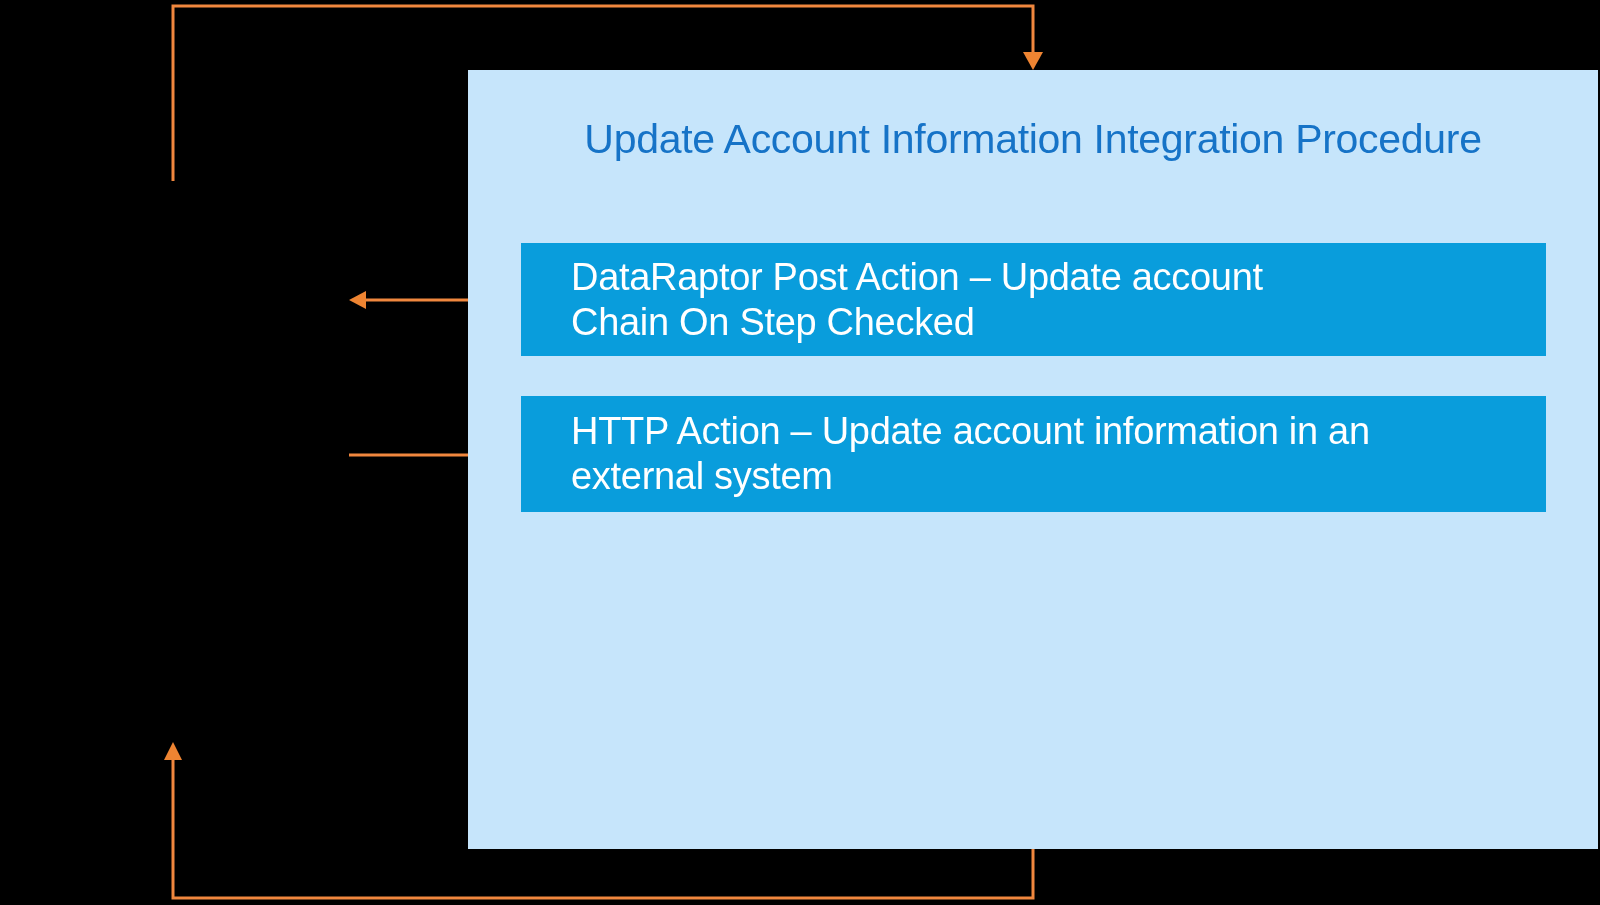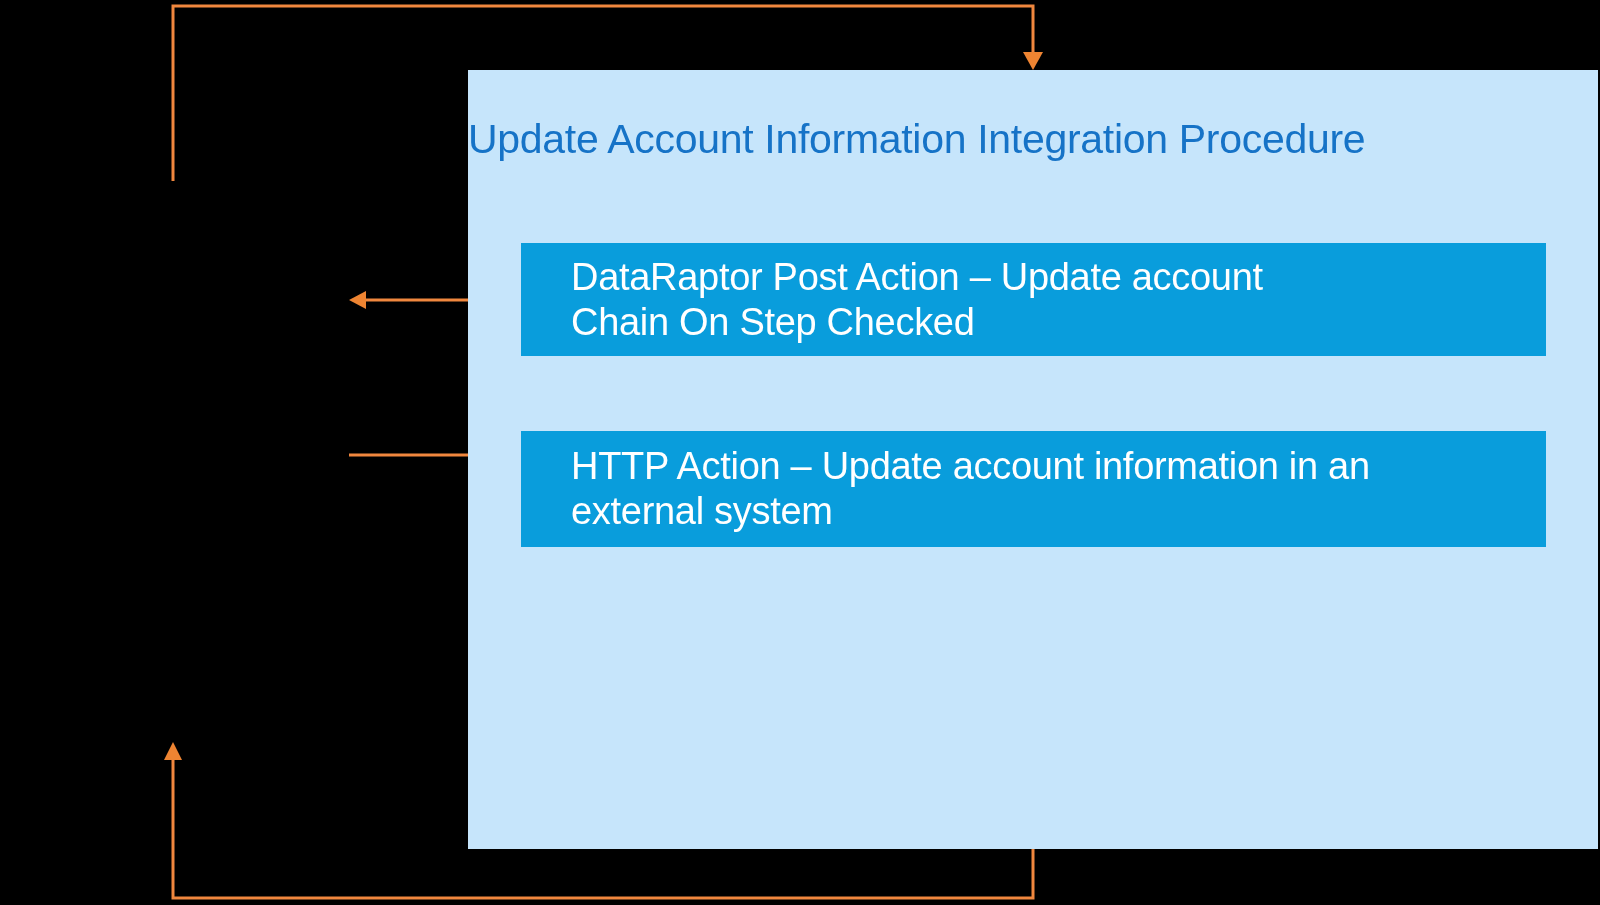--- a/index.html
+++ b/index.html
@@ -47,37 +47,37 @@
   .main-panel {
     position: absolute;
     left: 468px; top: 70px;
     width: 1130px; height: 779px;
     background: #C6E5FB;
   }
   .main-title {
     position: absolute;
     left: 0; top: 45px;
     width: 100%;
-    text-align: left;
+    text-align: center;
     font-size: 41px;
     line-height: 48px;
     color: #1673C7;
   }
   .step {
     position: absolute;
     left: 53px;
     width: 1025px;
     background: #099DDC;
     display: flex;
     align-items: center;
     box-sizing: border-box;
     padding-left: 50px;
   }
   .step-1 { top: 173px; height: 113px; }
-  .step-2 { top: 326px; height: 116px; margin-top: 35px; }
+  .step-2 { top: 326px; height: 116px; }
   .step-3 { top: 481px; height: 108px; }
   .step-label {
     color: #FFFFFF;
     font-size: 38px;
     line-height: 45px;
     white-space: pre-line;
   }
 </style>
 </head>
 <body>

